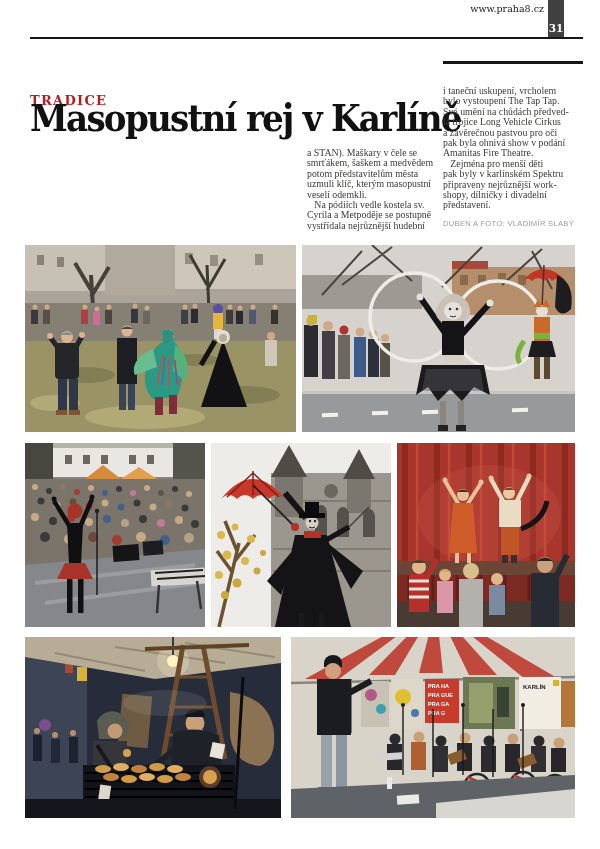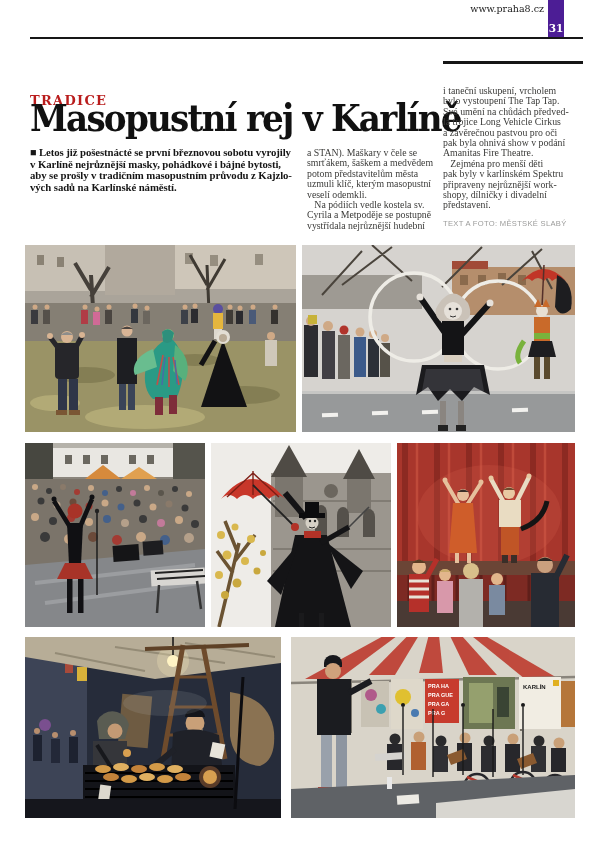--- a/index.html
+++ b/index.html
@@ -4,21 +4,21 @@
 <style>
   html,body{margin:0;padding:0;background:#fff;}
   .page{position:relative;width:600px;height:849px;background:#ffffff;overflow:hidden;
         font-family:"Liberation Serif",serif;}
   
   .brandline{position:absolute;left:30px;top:20px;font-family:"DejaVu Serif",serif;
              font-size:9.5px;letter-spacing:.4px;color:#575754;white-space:nowrap;}
   .brand{color:#d2232a;font-weight:bold;}
   .website{position:absolute;right:56px;top:3px;font-family:"DejaVu Serif",serif;
            font-size:9.5px;font-weight:normal;color:#1a1a1a;}
-  .pagenum{position:absolute;left:548px;top:0;width:16px;height:38px;background:#4c1d95;
+  .pagenum{position:absolute;left:548px;top:0;width:16px;height:38px;background:#404040;
            color:#fff;font-family:"DejaVu Serif",serif;font-weight:bold;font-size:10.5px;
            display:flex;align-items:flex-end;justify-content:center;padding-bottom:4px;box-sizing:border-box;}
   .rule{position:absolute;left:30px;top:37px;width:553px;height:2px;background:#161616;}
   .col4rule{position:absolute;left:443px;top:61px;width:140px;height:3px;background:#161616;}
   
   .kicker{position:absolute;left:30px;top:93px;font-family:"DejaVu Serif",serif;
           font-weight:bold;font-size:13px;letter-spacing:1.3px;color:#b91c1c;}
   .headline{position:absolute;left:30px;top:96px;margin:0;font-family:"DejaVu Serif",serif;
             font-weight:bold;font-size:38px;line-height:44px;letter-spacing:-2px;color:#111;
             transform:scaleX(.9);transform-origin:left top;white-space:nowrap;}
@@ -48,45 +48,41 @@
 
   <div class="website">www.praha8.cz</div>
   <div class="pagenum">
       <span>31</span>
     </div>
   <div class="rule"></div>
   <div class="col4rule"></div>
 
   <div class="kicker">TRADICE</div>
   <h1 class="headline">Masopustní rej v Karlíně</h1>
-  <div class="lead">■ Letos již pošestnácté se první březnovou sobotu vyrojily
-v Karlíně nejrůznější masky, pohádkové i bájné bytosti,
-aby se prošly v tradičním masopustním průvodu z Kajzlo-
-vých sadů na Karlínské náměstí.</div>
   <div class="bodycol c4">i taneční uskupení, vrcholem
 bylo vystoupení The Tap Tap.
 Své umění na chůdách předved-
 la trojice Long Vehicle Cirkus
 a závěrečnou pastvou pro oči
 pak byla ohnivá show v podání
 Amanitas Fire Theatre.
    Zejména pro menší děti
 pak byly v karlínském Spektru
 připraveny nejrůznější work-
 shopy, dílničky i divadelní
 představení.</div>
   <div class="bodycol c3">a STAN). Maškary v čele se
 smrťákem, šaškem a medvědem
 potom představitelům města
 uzmuli klíč, kterým masopustní
 veselí odemkli.
    Na pódiích vedle kostela sv.
 Cyrila a Metpoděje se postupně
 vystřídala nejrůznější hudební</div>
-  <div class="credit">TEXT A FOTO: MĚSTSKÉ SLABÝ</div>
+  <div class="credit">DUBEN A FOTO: VLADIMÍR SLABÝ</div>
 
   <figure class="p1">
   <svg viewBox="0 0 271 187" width="271" height="187">
     <rect width="271" height="60" fill="#aaa49a"></rect>
     <rect width="80" height="46" fill="#c7c0b4"></rect>
         <rect x="80" width="70" height="50" fill="#b1a99d"></rect>
     <rect x="150" width="121" height="44" fill="#cec6b9"></rect>
     <rect x="12" y="10" width="7" height="10" fill="#8a8274"></rect>
         <rect x="32" y="12" width="7" height="10" fill="#8a8274"></rect>
     <rect x="160" y="8" width="8" height="11" fill="#968e80"></rect>

